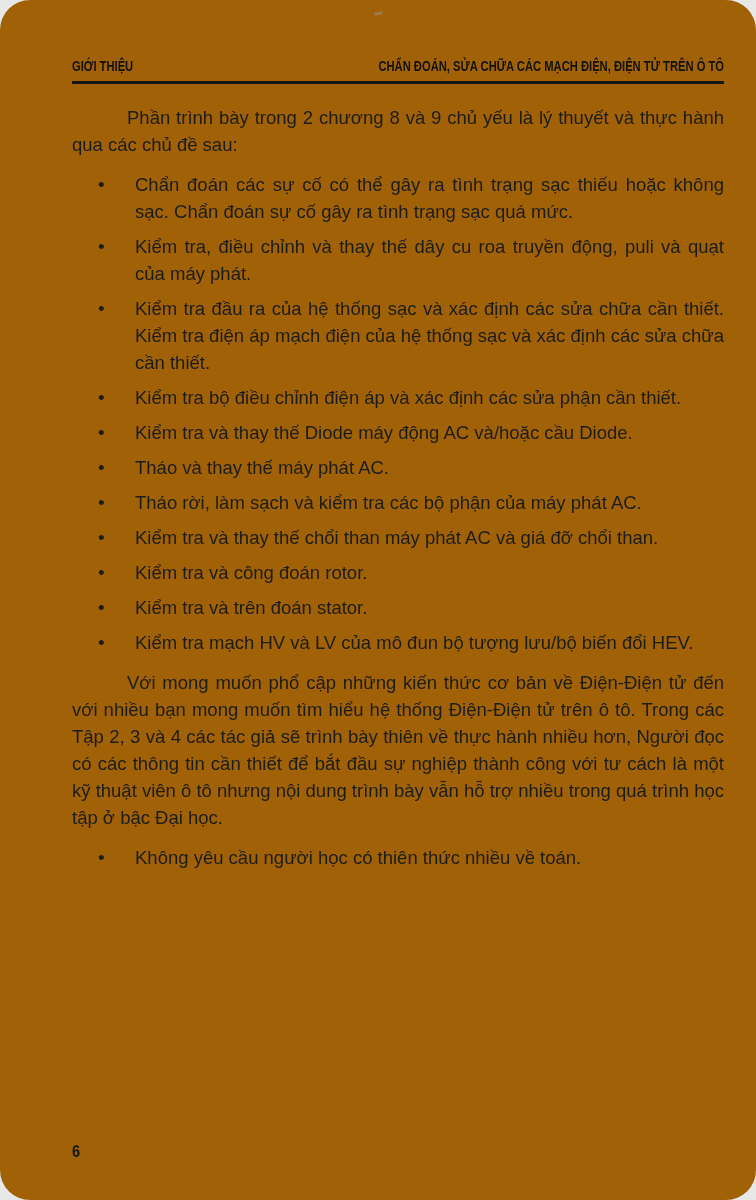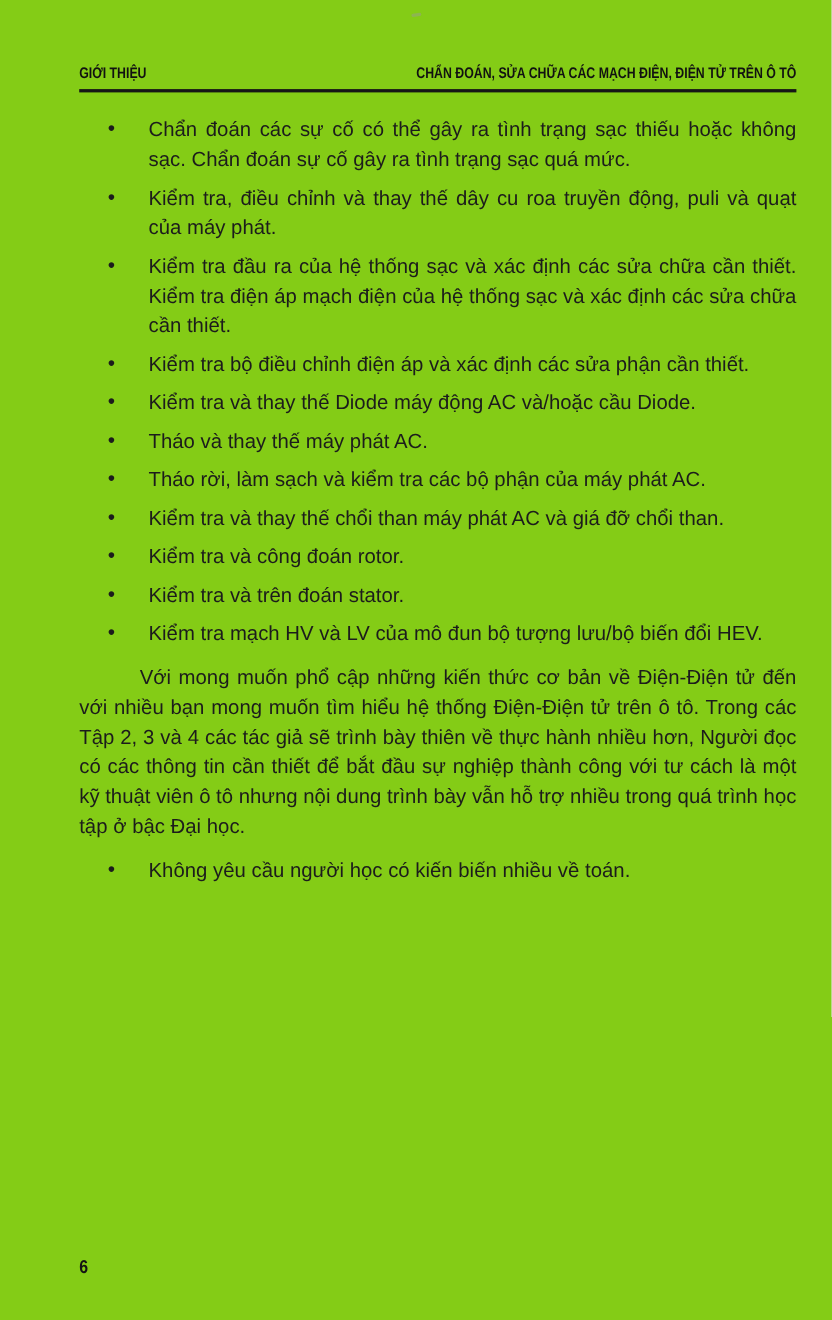--- a/index.html
+++ b/index.html
@@ -5,25 +5,26 @@
   html, body {
     margin: 0;
     padding: 0;
     background: #e8e8e8;
   }
   .page {
     position: relative;
     width: 756px;
     height: 1200px;
     margin: 0 auto;
-    background: #84cc16;
+    background: #a16207;
     color: #1c1c1c;
     font-family: "Liberation Sans", sans-serif;
     overflow: hidden;
     box-sizing: border-box;
+    border-radius: 30px;
   }
   
   .scan-artifact {
     position: absolute;
     top: 12px;
     left: 374px;
     width: 9px;
     height: 3px;
     background: #9a9a9a;
     opacity: 0.45;
@@ -110,20 +111,21 @@
 
   <div class="scan-artifact"></div>
 
   <header class="running-header">
     <span class="rh-left">GIỚI THIỆU</span>
     <span class="rh-right">CHẨN ĐOÁN, SỬA CHỮA CÁC MẠCH ĐIỆN, ĐIỆN TỬ TRÊN Ô TÔ</span>
   </header>
 
   <main class="body">
 
+    <p class="para indent">Phần trình bày trong 2 chương 8 và 9 chủ yếu là lý thuyết và thực hành qua các chủ đề sau:</p>
 
     <ul class="bullets">
       <li class="bullet-item">
         <span class="dot">•</span>
         <span class="bullet-text">Chẩn đoán các sự cố có thể gây ra tình trạng sạc thiếu hoặc không sạc. Chẩn đoán sự cố gây ra tình trạng sạc quá mức.</span>
       </li>
       <li class="bullet-item">
         <span class="dot">•</span>
         <span class="bullet-text">Kiểm tra, điều chỉnh và thay thế dây cu roa truyền động, puli và quạt của máy phát.</span>
       </li>
@@ -165,21 +167,21 @@
       </li>
     </ul>
 
 
     <p class="para indent">Với mong muốn phổ cập những kiến thức cơ bản về Điện-Điện tử đến với nhiều bạn mong muốn tìm hiểu hệ thống Điện-Điện tử trên ô tô. Trong các Tập 2, 3 và 4 các tác giả sẽ trình bày thiên về thực hành nhiều hơn, Người đọc có các thông tin cần thiết để bắt đầu sự nghiệp thành công với tư cách là một kỹ thuật viên ô tô nhưng nội dung trình bày vẫn hỗ trợ nhiều trong quá trình học tập ở bậc Đại học.</p>
 
 
     <ul class="bullets">
       <li class="bullet-item">
         <span class="dot">•</span>
-        <span class="bullet-text">Không yêu cầu người học có kiến biến nhiều về toán.</span>
+        <span class="bullet-text">Không yêu cầu người học có thiên thức nhiều về toán.</span>
       </li>
     </ul>
 
   </main>
 
   <div class="page-number">6</div>
 
 </div>
 
 </body></html>

